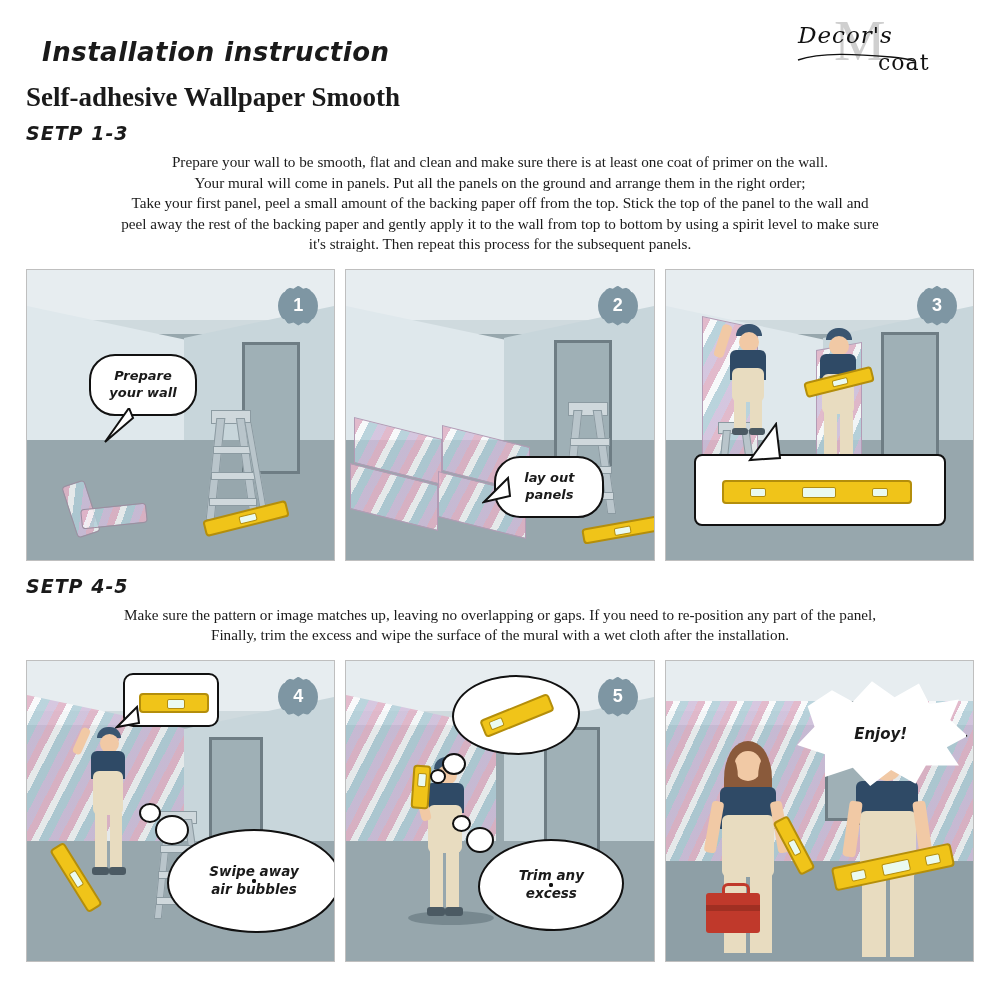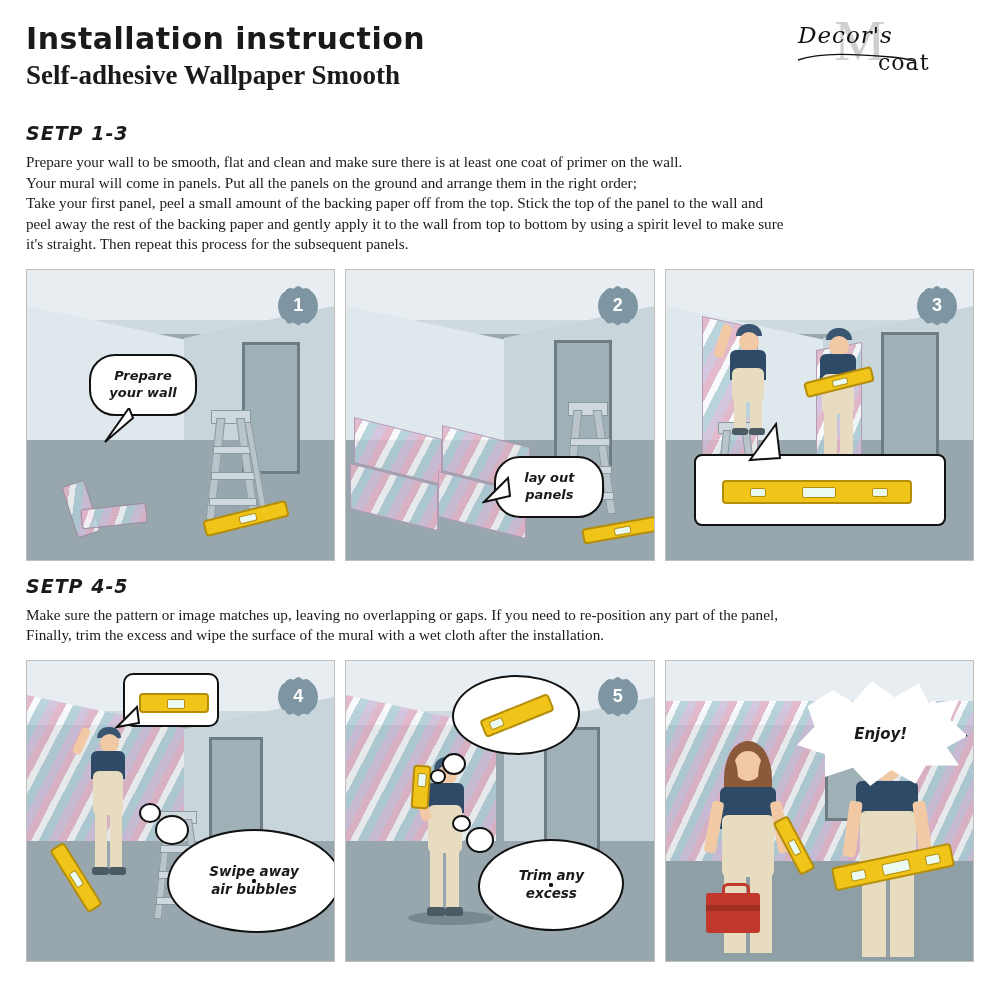--- a/index.html
+++ b/index.html
@@ -23,24 +23,25 @@
     padding: 0 26px;
   }
   
   .header {
     position: relative;
     padding-top: 22px;
     height: 86px;
   }
   .title-main {
     font-family: "DejaVu Sans", sans-serif;
-    font-weight: bold;
-    font-size: 30px;
+    font-style: italic;
+    font-weight: bold;
+    font-size: 26px;
     letter-spacing: 0.5px;
-    margin: 0;
+    margin: 16px;
     line-height: 1.1;
   }
   .title-sub {
     font-family: "Liberation Serif", serif;
     font-weight: bold;
     font-size: 27px;
     margin: 6px 0 0 0;
     line-height: 1.1;
   }
   .logo {
@@ -93,21 +94,21 @@
     font-size: 19px;
     letter-spacing: 1px;
     margin: 14px 0 8px 0;
   }
   .para {
     font-family: "Liberation Serif", serif;
     font-size: 15.2px;
     line-height: 1.35;
     margin: 0;
   }
-  .para div { white-space: nowrap; }
+  .para div { white-space: nowrap; text-align: center; }
   
   .row {
     display: flex;
     gap: 10px;
     margin-top: 14px;
   }
   .panel {
     position: relative;
     width: 315px;
     height: 290px;

